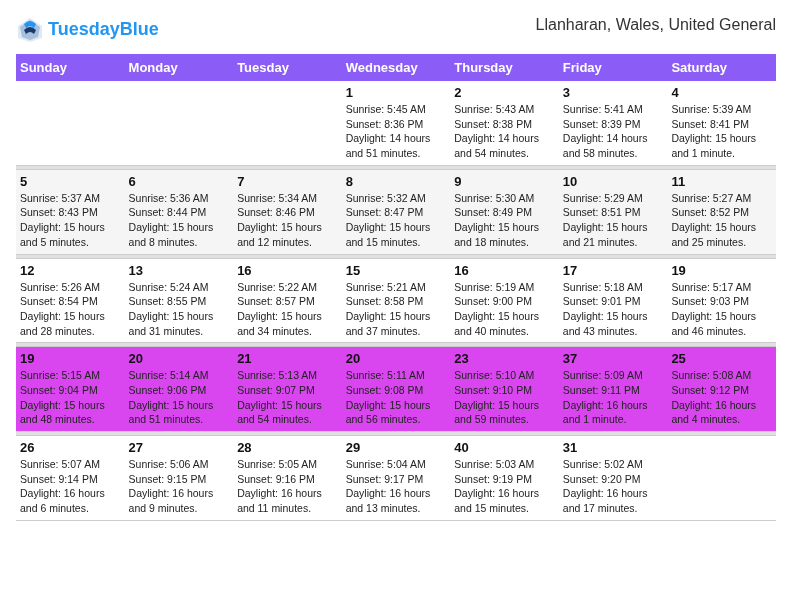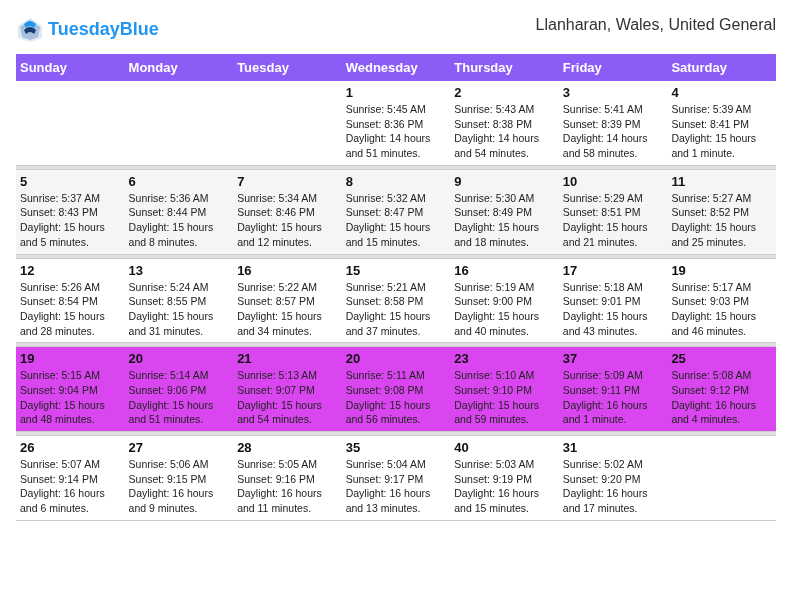--- a/index.html
+++ b/index.html
@@ -248,21 +248,21 @@
         </td>
         <td>
           <span class="day-num">27</span>
           <div class="cell-text">Sunrise: 5:06 AM<br>Sunset: 9:15 PM<br>Daylight: 16 hours<br>and 9 minutes.</div>
         </td>
         <td>
           <span class="day-num">28</span>
           <div class="cell-text">Sunrise: 5:05 AM<br>Sunset: 9:16 PM<br>Daylight: 16 hours<br>and 11 minutes.</div>
         </td>
         <td>
-          <span class="day-num">35</span>
+          <span class="day-num">29</span>
           <div class="cell-text">Sunrise: 5:04 AM<br>Sunset: 9:17 PM<br>Daylight: 16 hours<br>and 13 minutes.</div>
         </td>
         <td>
           <span class="day-num">40</span>
           <div class="cell-text">Sunrise: 5:03 AM<br>Sunset: 9:19 PM<br>Daylight: 16 hours<br>and 15 minutes.</div>
         </td>
         <td>
           <span class="day-num">31</span>
           <div class="cell-text">Sunrise: 5:02 AM<br>Sunset: 9:20 PM<br>Daylight: 16 hours<br>and 17 minutes.</div>
         </td>

